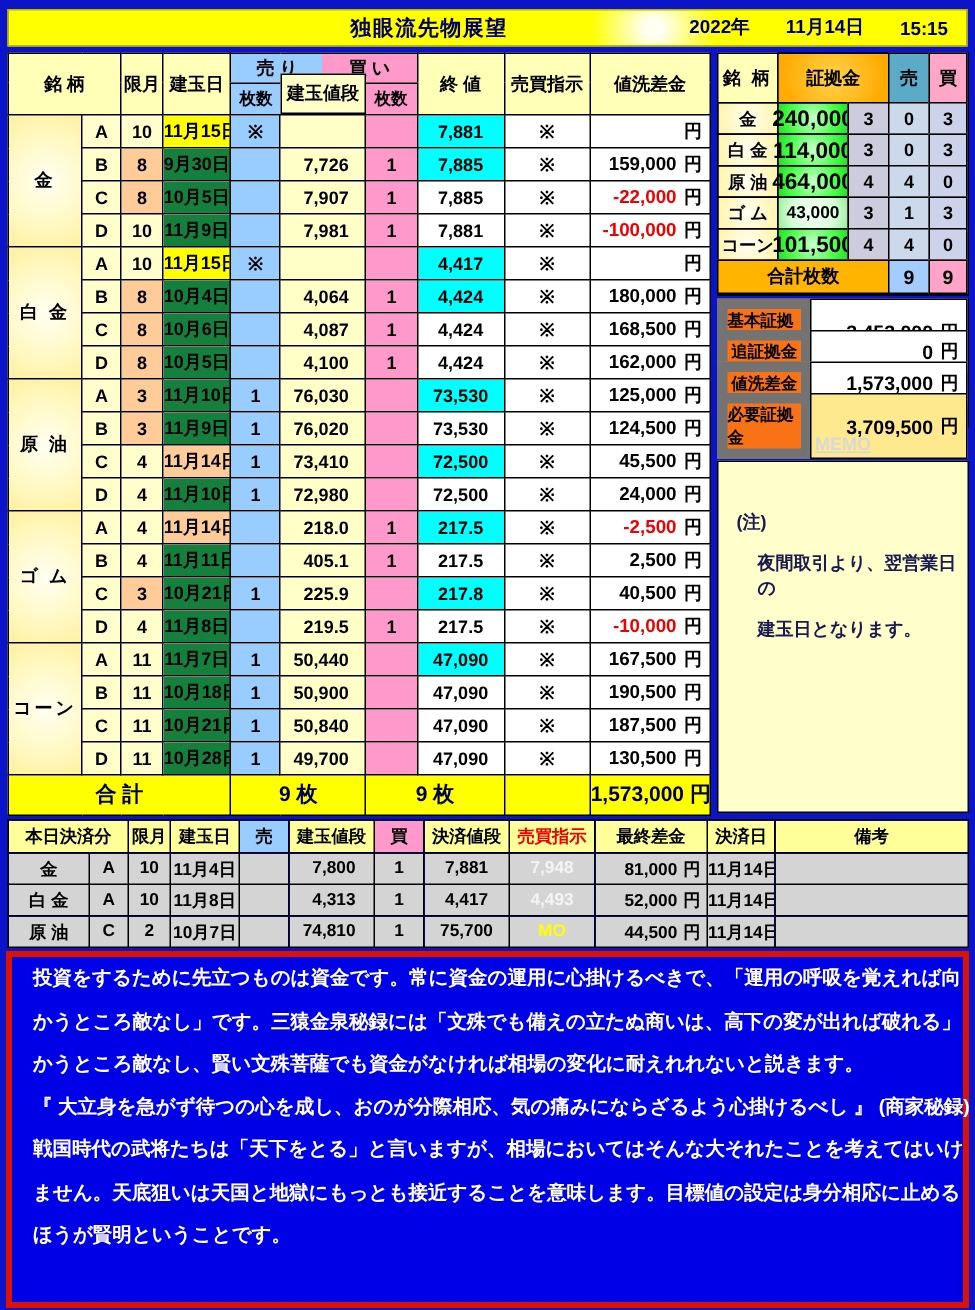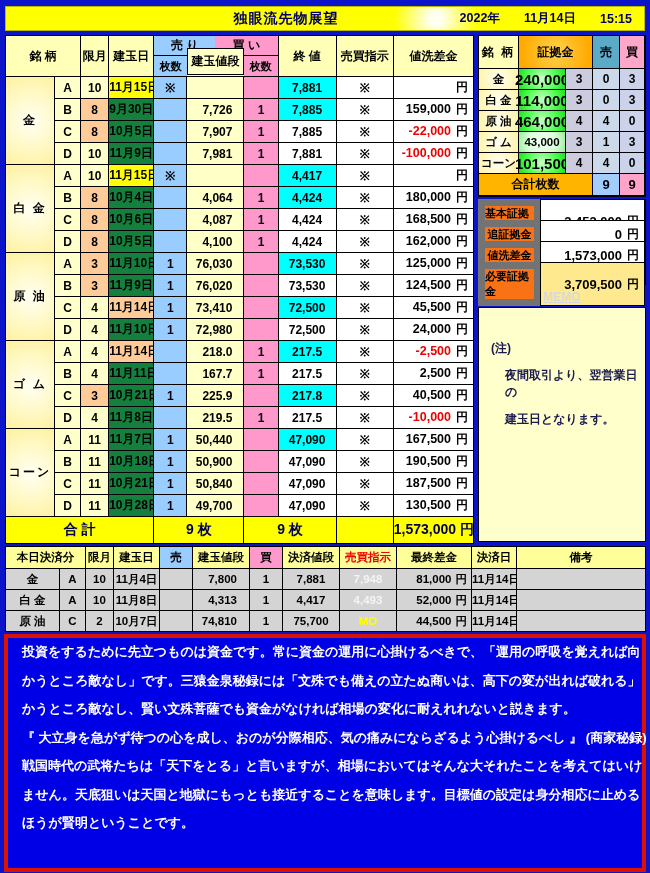--- a/index.html
+++ b/index.html
@@ -33,21 +33,21 @@
   #positions thead tr.h1 { height:19px; }
   #positions thead tr.h2 { height:21px; }
   #positions thead th { background:#ffffb8; font-size:12px; color:#000; }
   #positions tbody tr { height:22px; }
   .th-order { background: radial-gradient(circle at 50% 50%, #ff8d8d 0%, #e23030 45%, #c00000 100%); color:#3a0000; }
   .sb-th { padding:0 !important; }
   .sb { width:100%; height:40px; display:flex; flex-direction:column; }
   .sb-top { height:19px; display:flex; background:linear-gradient(90deg,#99ccff 0 61px,#ff99cc 61px 100%); }
   .sb-top .sb-sell { width:61px; text-align:center; line-height:19px; }
   .sb-top .sb-buy  { flex:1; text-align:center; line-height:19px; }
-  .sb-bot { height:21px; display:flex; }
+  .sb-bot { height:21px; display:flex;align-items:flex-end; }
   .sb-bot .sb-q { width:33px; line-height:20px; border-top:1px solid #000; font-size:11px; }
   .sb-bot .sb-q.s { background:#99ccff; }
   .sb-bot .sb-q.b { width:34px; background:#ff99cc; }
   .sb-bot .sb-p { width:57px; height:27px; margin-top:-7px; position:relative; z-index:2;
     background:#ffffc8; border:1px solid #000; line-height:25px; font-size:12px; }
 
   .c-gname { background: radial-gradient(circle at 50% 50%, #fffff2 0%, #fff8c2 60%, #fff0a0 100%); font-size:13px; letter-spacing:2px; }
   .c-letter { background:#ffffcc; }
   .bg-ly { background:#ffffcc; }
   .bg-peach { background:#ffcc99; }
@@ -326,21 +326,21 @@
           <td class="c-bq">1</td>
           <td class="c-close bg-cyan">217.5</td>
           <td class="c-shiji">※</td>
           <td class="c-diff"><span class="val neg">-2,500</span><span class="unit">円</span></td>
         </tr>
         <tr class="mrow">
           <td class="c-letter">B</td>
           <td class="c-month bg-ly">4</td>
           <td class="c-date">11月11日</td>
           <td class="c-sq"></td>
-          <td class="c-price">167.7</td>
+          <td class="c-price">405.1</td>
           <td class="c-bq">1</td>
           <td class="c-close">217.5</td>
           <td class="c-shiji">※</td>
           <td class="c-diff"><span class="val">2,500</span><span class="unit">円</span></td>
         </tr>
         <tr class="mrow">
           <td class="c-letter">C</td>
           <td class="c-month bg-peach">3</td>
           <td class="c-date">10月21日</td>
           <td class="c-sq">1</td>

